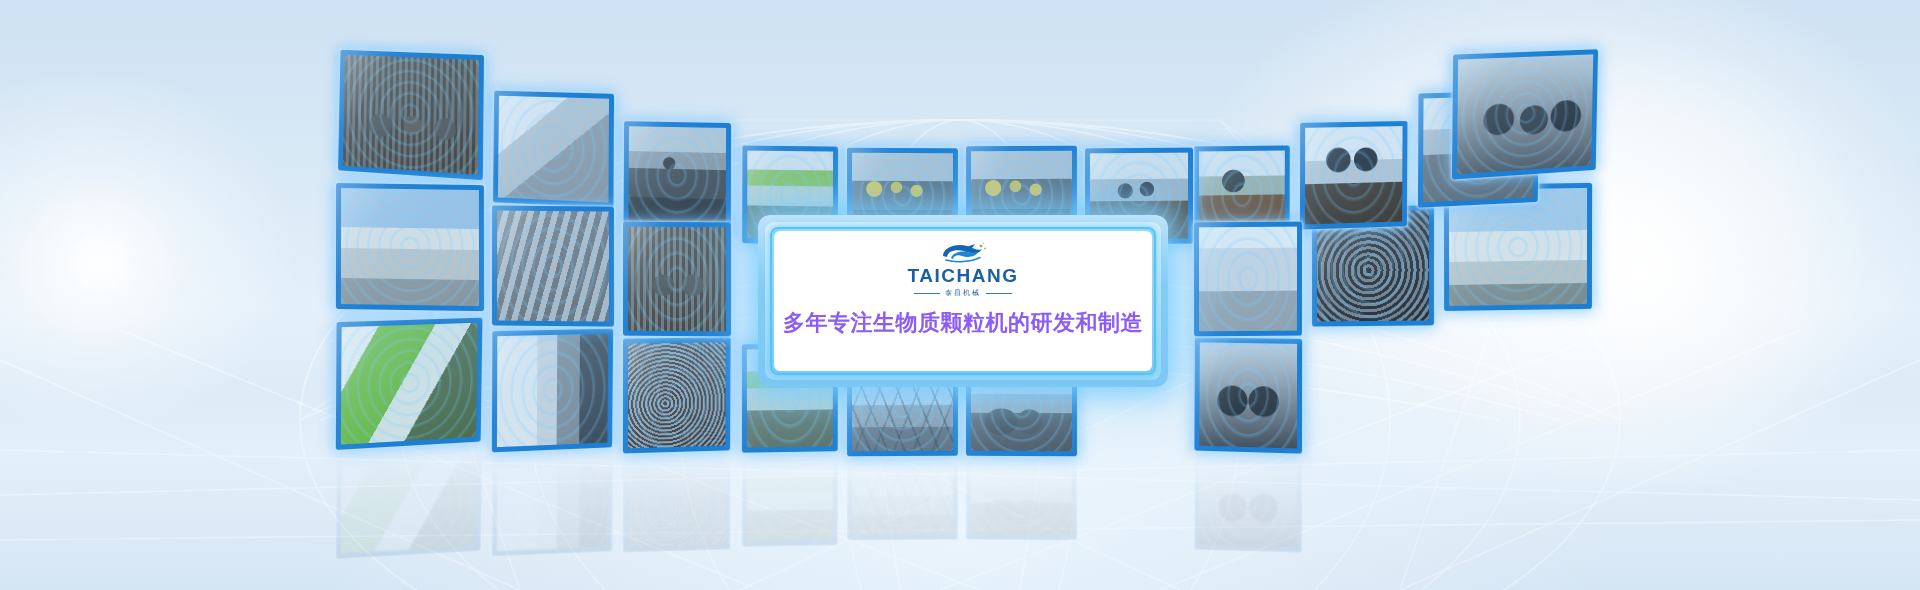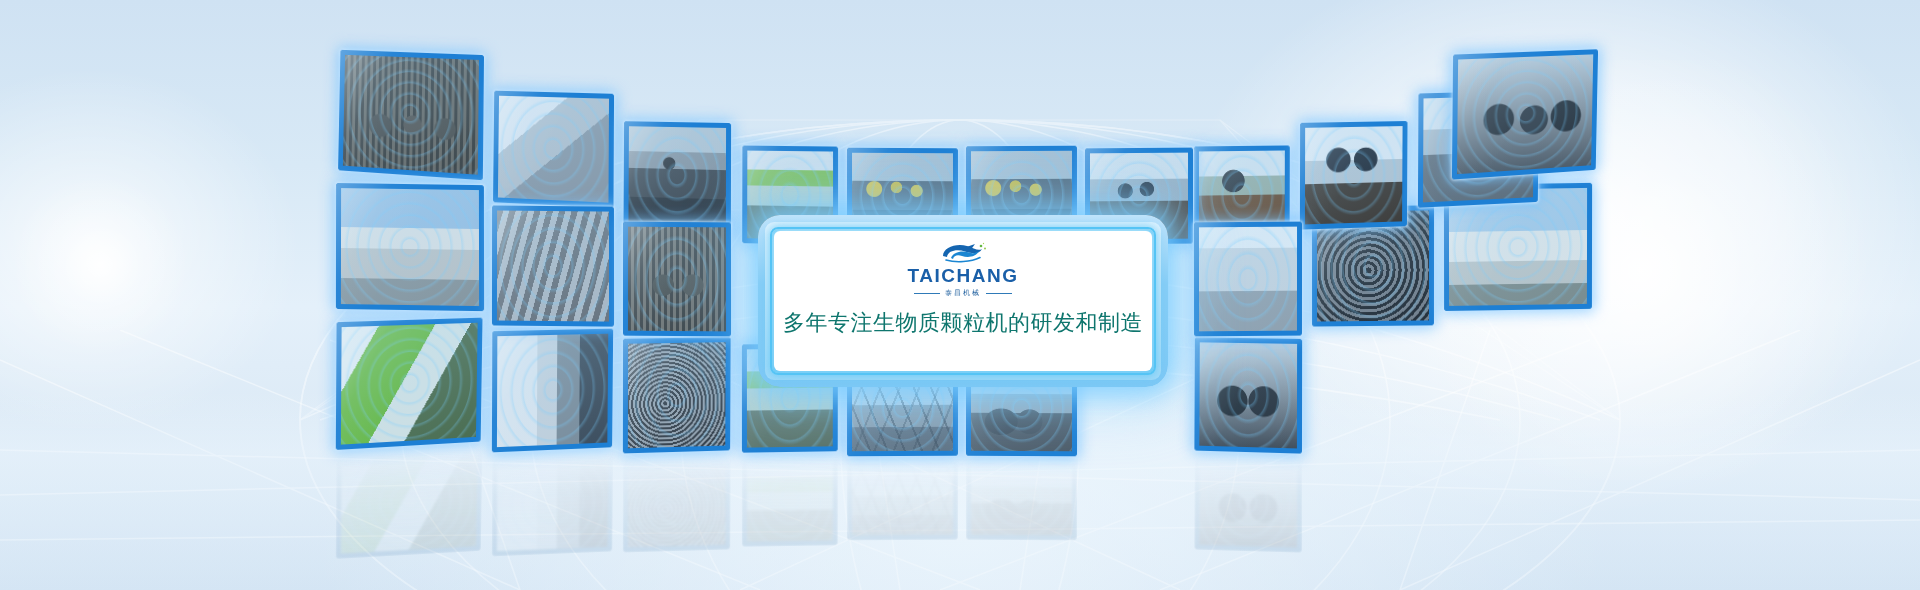--- a/index.html
+++ b/index.html
@@ -140,21 +140,21 @@
 
   
   .reflect { position:absolute; pointer-events:none; transform:scaleY(-1); opacity:.17;
              filter:blur(1.2px) saturate(.6); border-radius:3px; overflow:hidden;
              -webkit-mask-image:linear-gradient(180deg, rgba(0,0,0,0) 4%, rgba(0,0,0,.55) 40%, rgba(0,0,0,.95) 100%);
              mask-image:linear-gradient(180deg, rgba(0,0,0,0) 4%, rgba(0,0,0,.55) 40%, rgba(0,0,0,.95) 100%); }
 
   
   #center-card {
     position:absolute; left:758px; top:215px; width:410px; height:172px; z-index:40;
-    border-radius:22px;
+    border-radius:12px;
     background:linear-gradient(180deg,#bfe3fb 0%, #86cdf6 40%, #7cc8f5 100%);
     box-shadow:0 0 26px 8px rgba(120,205,255,.8), 0 0 60px 18px rgba(150,215,255,.45);
     padding:7px;
   }
   #center-card .ring1 { position:absolute; inset:7px; border-radius:9px;
       background:linear-gradient(180deg,#dff2fe,#9fd9f8); }
   #center-card .ring2 { position:absolute; inset:12px; border-radius:8px;
       border:2px solid #55c4f5; box-shadow:0 0 12px 2px rgba(85,196,245,.9) inset, 0 0 10px 1px rgba(85,196,245,.7); }
   #center-card .face {
     position:absolute; inset:16px; border-radius:6px; background:#ffffff;
@@ -164,22 +164,22 @@
 
   
   .logo-block { display:flex; flex-direction:column; align-items:center; gap:1px; }
   .logo-mark { width:54px; height:24px; }
   .logo-word { font-size:19px; font-weight:700; letter-spacing:1.5px; color:#1a5fa8;
                font-family:"Liberation Sans","DejaVu Sans",sans-serif; line-height:1; }
   .logo-sub { display:flex; align-items:center; gap:5px; margin-top:2px; }
   .logo-sub .rule { width:26px; height:1px; background:#2f7ab8; }
   .logo-sub .cn { font-size:7px; letter-spacing:2px; color:#1f5f9e; }
 
-  .slogan { margin-top:10px; text-align:left; color:#0f766e; line-height:1.34;
-            font-size:22px; font-weight:400; letter-spacing:.5px;
+  .slogan { margin-top:10px; text-align:left; color:#8b5cf6; line-height:1.34;
+            font-size:22px; font-weight:700; letter-spacing:.5px;
             font-family:"DejaVu Sans","Liberation Sans",sans-serif; }
   .slogan div { white-space:nowrap; }
 </style>
 </head>
 <body>
 
 <div id="banner">
 
   <svg class="globe" viewBox="0 0 1920 590" preserveAspectRatio="none">
     <g stroke="#ffffff" stroke-width="1.6" fill="none" opacity="0.85">

